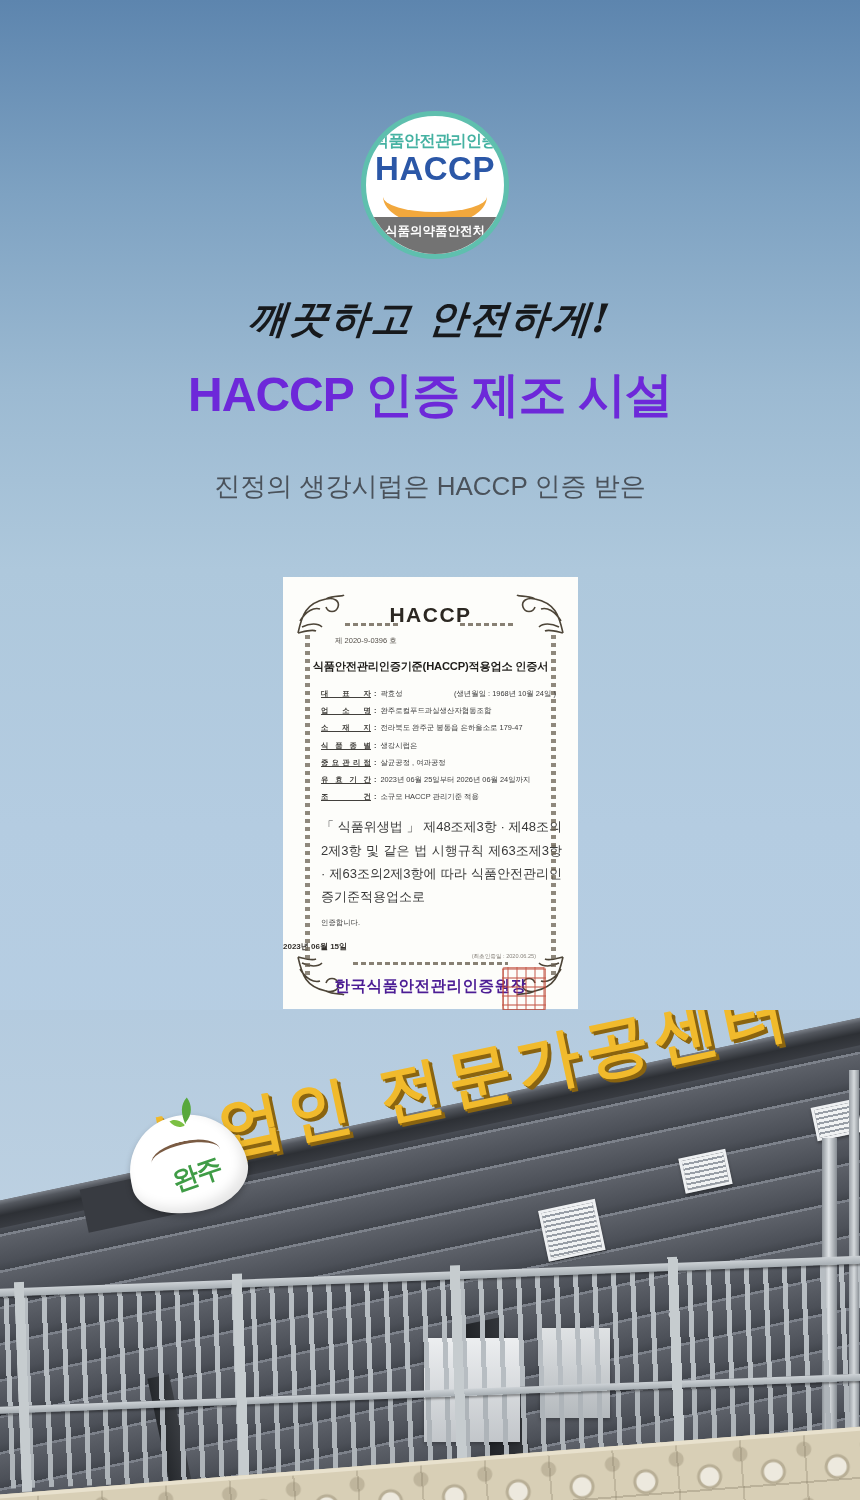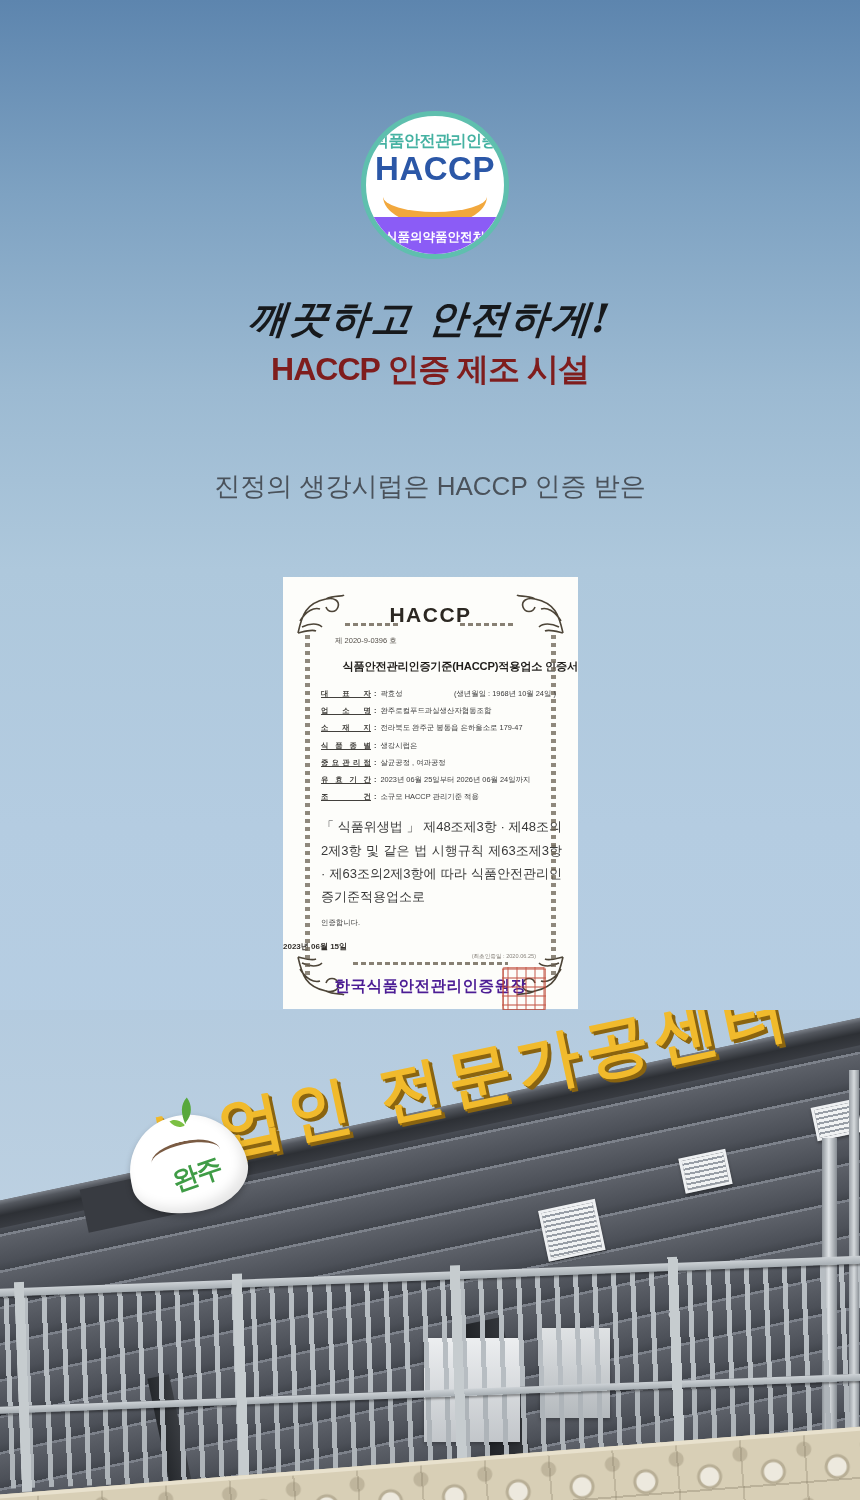--- a/index.html
+++ b/index.html
@@ -8,49 +8,49 @@
     font-family:"Liberation Sans","DejaVu Sans",sans-serif;
     background:linear-gradient(180deg,#5d85ae 0%,#7ea2c2 13%,#9cbad2 26%,#aec8dc 38%,#b4cce1 55%,#b7cee3 75%,#b9cfe3 100%);
   }
   
   .badge{position:absolute;left:361px;top:111px;width:148px;height:148px;border-radius:50%;
     background:#fff;border:5px solid #5fbfae;box-sizing:border-box;overflow:hidden;text-align:center;}
   .badge-top{margin-top:15px;color:#45b2a2;font-weight:700;font-size:16px;letter-spacing:-0.5px;}
   .badge-haccp{color:#2b57a7;font-weight:800;font-size:33px;line-height:1.05;letter-spacing:0.5px;}
   .badge-swoosh{position:absolute;left:17px;top:52px;width:104px;height:44px;
     border-bottom:13px solid #f2a83d;border-radius:50%;}
-  .badge-bottom{position:absolute;bottom:0;left:0;right:0;height:37px;background:#8b5cf6;
-    color:#fff;font-size:12.5px;font-weight:700;padding-top:12px;box-sizing:border-box;}
+  .badge-bottom{position:absolute;bottom:0;left:0;right:0;height:37px;background:#737373;
+    color:#fff;font-size:12.5px;font-weight:700;padding-top:6px;box-sizing:border-box;}
   
   .tagline{position:absolute;top:292px;left:0;width:100%;text-align:center;
     font-family:"DejaVu Serif",serif;font-style:italic;font-weight:600;
     font-size:39px;color:#17191c;transform:skewX(-5deg);letter-spacing:2px;}
-  .title{position:absolute;top:348px;left:0;width:100%;text-align:center;
-    font-size:32px;font-weight:800;color:#7f1d1d;letter-spacing:-1px;}
+  .title{position:absolute;top:363px;left:0;width:100%;text-align:center;
+    font-size:48px;font-weight:800;color:#6d28d9;letter-spacing:-1px;}
   .desc{position:absolute;top:468px;left:0;width:100%;text-align:center;
     font-size:26px;color:#4a525b;line-height:1.45;}
   
   .cert{position:absolute;left:283px;top:577px;width:295px;height:432px;background:#fdfdfa;
     box-sizing:border-box;color:#333;}
   .cert .side{position:absolute;top:58px;bottom:34px;width:5px;opacity:.75;
     background:repeating-linear-gradient(0deg,#6a6152 0 4px,transparent 4px 8px);}
   .cert .side.l{left:22px}.cert .side.r{right:22px}
   .cert .hline{position:absolute;height:3px;opacity:.8;
     background:repeating-linear-gradient(90deg,#6a6152 0 5px,transparent 5px 8px);}
   .cert .hl-top-l{top:46px;left:62px;width:56px;}
   .cert .hl-top-r{top:46px;right:62px;width:56px;}
   .cert .hl-bot{bottom:44px;left:70px;right:70px;}
   .flourish{position:absolute;width:50px;height:42px;}
   .fl-tl{left:13px;top:16px;}
   .fl-tr{right:13px;top:16px;transform:scaleX(-1);}
   .fl-bl{left:13px;bottom:12px;transform:scaleY(-1);}
   .fl-br{right:13px;bottom:12px;transform:scale(-1,-1);}
   .cert-haccp{text-align:center;padding-top:26px;font-size:21px;font-weight:800;color:#2c2822;letter-spacing:1.5px;}
   .cert-no{margin:9px 0 0 52px;font-size:7.5px;color:#55504a;}
-  .cert-title{text-align:right;margin-top:13px;font-size:11.2px;font-weight:800;color:#1f1d1a;letter-spacing:-0.2px;}
+  .cert-title{text-align:center;margin-top:13px;font-size:11.2px;font-weight:800;color:#1f1d1a;letter-spacing:-0.2px;}
   .rows{margin:15px 0 0 38px;}
   .row{font-size:7.4px;color:#3a3a3a;margin-bottom:7.2px;position:relative;white-space:nowrap;}
   .flabel{display:inline-block;width:50px;text-align:justify;text-align-last:justify;font-weight:700;color:#42403c;text-decoration:underline;}
   .colon{margin:0 4px 0 3px;font-weight:700;}
   .extra{position:absolute;left:133px;top:0;}
   .body-text{margin:13px 16px 0 38px;font-size:13px;color:#3a3a3a;line-height:1.8;text-align:justify;}
   .confirm{margin:9px 16px 0 38px;font-size:7.4px;color:#3a3a3a;}
   .date{text-align:left;margin:13px 42px 0 0;font-size:8px;font-weight:700;color:#33302c;}
   .first-date{text-align:right;margin:1px 42px 0 0;font-size:5.6px;color:#8a857e;}
   .issuer-wrap{position:relative;margin-top:15px;text-align:center;}

